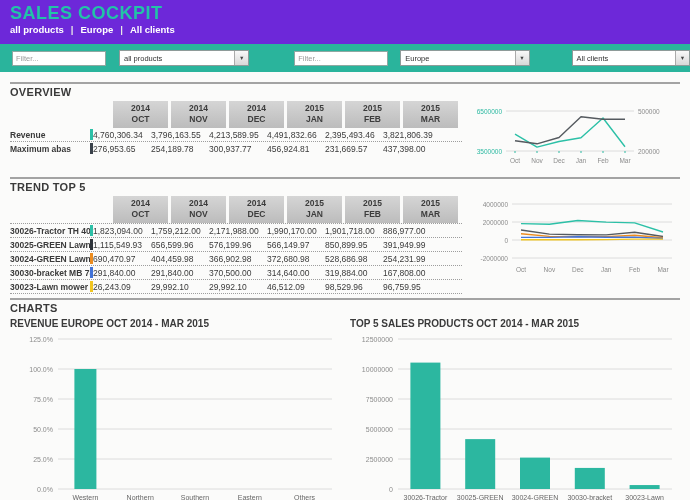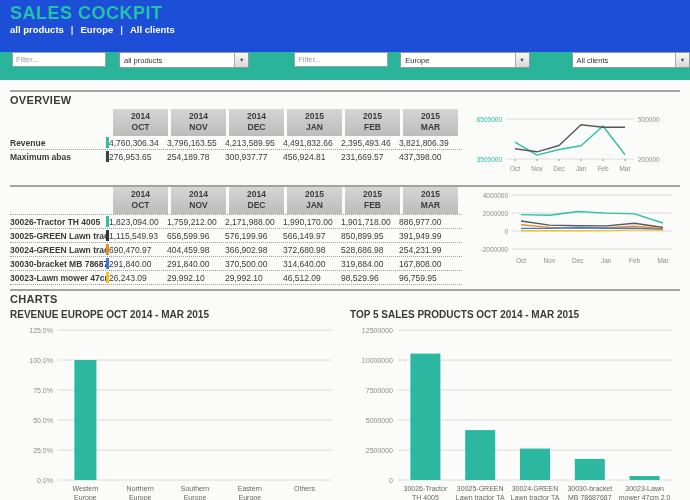--- a/index.html
+++ b/index.html
@@ -1,28 +1,28 @@
 <!DOCTYPE html>
 <html><head>
 <meta charset="utf-8">
 <style>
   html,body{margin:0;padding:0}
   body{width:690px;height:500px;overflow:hidden;background:#fbfbfa;font-family:"Liberation Sans",sans-serif;-webkit-font-smoothing:antialiased}
 
   
-  .app-header{background:#1d4ed8;height:52px;display:flex;justify-content:space-between;align-items:stretch}
+  .app-header{background:#6d28d9;height:44px;display:flex;justify-content:space-between;align-items:stretch}
   .hdr-left{padding:3px 0 0 10px}
   .page-title{margin:0;font-size:18px;font-weight:bold;color:#22c3a7;letter-spacing:.5px;line-height:20px}
   .breadcrumb{font-size:9.5px;font-weight:bold;color:#fff;margin-top:1px}
   .breadcrumb .sep{padding:0 7px;color:#e8e8e8}
   .logo{display:flex;align-items:center;margin-right:14px;color:#b6bec3;font-size:16px;letter-spacing:.5px}
   .logo-badge{background:#1fbfa6;color:#eafffa;font-size:5.5px;font-weight:bold;padding:2px 5px;margin-left:3px;border-radius:2px 7px 7px 2px;line-height:1}
 
   
-  .filter-bar{background:#2ab49c;height:28px;display:flex;align-items:flex-start}
+  .filter-bar{background:#2ab49c;height:28px;display:flex;align-items:center}
   .f-input{height:13px;width:86px;border:1px solid #8fa8a2;font-size:7.5px;padding:0 3px;color:#555;background:#fff;font-family:"Liberation Sans",sans-serif}
   .f-input::placeholder{color:#9a9a9a}
   .f-select{height:16px;width:132px;background:#fff;border:1px solid #8e9b99;display:flex;align-items:stretch;font-size:7.5px;color:#333;box-sizing:border-box}
   .f-select .txt{padding:3px 0 0 4px;flex:1;white-space:nowrap;overflow:hidden}
   .f-select .arrow{width:13px;background:linear-gradient(#f9f9f9,#d8d8d8);border-left:1px solid #aaa;display:flex;align-items:center;justify-content:center;font-size:5.5px;color:#444}
   #flt-in1{margin-left:12px}
   #flt-sel1{margin-left:13px}
   #flt-in2{margin-left:45px}
   #flt-sel2{margin-left:12px;width:131px}
   #flt-sel3{margin-left:42px;width:120px}
@@ -34,21 +34,21 @@
   #sec-trend{margin-top:8px}
   #sec-charts{margin-top:4px}
   .section-title{margin:2px 0 3px;font-size:11px;font-weight:bold;color:#3a3a3a;letter-spacing:.3px}
   .sec-body{display:flex;align-items:flex-start}
 
   
   .tbl{width:455px}
   .trow{display:flex;align-items:stretch}
   .tspacer{width:103px}
   .thcell{width:55px;margin-right:3px;background:linear-gradient(#d5d5d5,#bcbcbc);text-align:center;font-size:8.5px;font-weight:bold;color:#3c3c3c;padding:2px 0;line-height:1.35}
-  .tlabel{width:80px;font-size:8.5px;font-weight:bold;color:#3a3a3a;white-space:nowrap;overflow:hidden;padding:2px 16px 1px 0}
+  .tlabel{width:80px;font-size:8.5px;font-weight:bold;color:#3a3a3a;white-space:nowrap;overflow:hidden;padding:2px 0 1px 0}
   .tmark{width:3px;margin:1px 0}
   .tcell{width:55px;padding:2px 3px 1px 0;text-align:left;font-size:8.5px;color:#3a3a3a;white-space:nowrap}
   .dotted{border-bottom:1px dotted #9d9d9d}
 
   .mini-chart{margin-left:4px}
   svg text{font-family:"Liberation Sans",sans-serif}
 
   
   .charts-row{display:flex;gap:10px}
   .chart-col{width:330px}
@@ -154,20 +154,21 @@
           <line x1="137" y1="50" x2="137" y2="52" stroke="#2cb9a1" stroke-width="1"></line>
           <text x="159" y="62" text-anchor="middle" font-size="6.5" fill="#8c8c8c">Mar</text>
           <line x1="159" y1="50" x2="159" y2="52" stroke="#2cb9a1" stroke-width="1"></line>
           <polyline points="49.0,33.2 71.0,46.1 93.0,40.5 115.0,36.8 137.0,17.0 159.0,45.7" fill="none" stroke="#2cc0a7" stroke-width="1.4" stroke-linejoin="round"></polyline>
           <polyline points="49.0,39.7 71.0,42.8 93.0,36.5 115.0,15.7 137.0,18.3 159.0,18.3" fill="none" stroke="#555a5f" stroke-width="1.4" stroke-linejoin="round"></polyline>
         </svg>
     </div>
   </section>
 
   <section class="section" id="sec-trend">
+    <h2 class="section-title">TREND TOP 5</h2>
     <div class="sec-body">
       <div class="tbl" id="trend-table">
           <div class="trow dotted">
             <div class="tspacer"></div>
             <div class="thcell">
               <div>2014</div>
               <div>OCT</div>
             </div>
             <div class="thcell">
               <div>2014</div>

